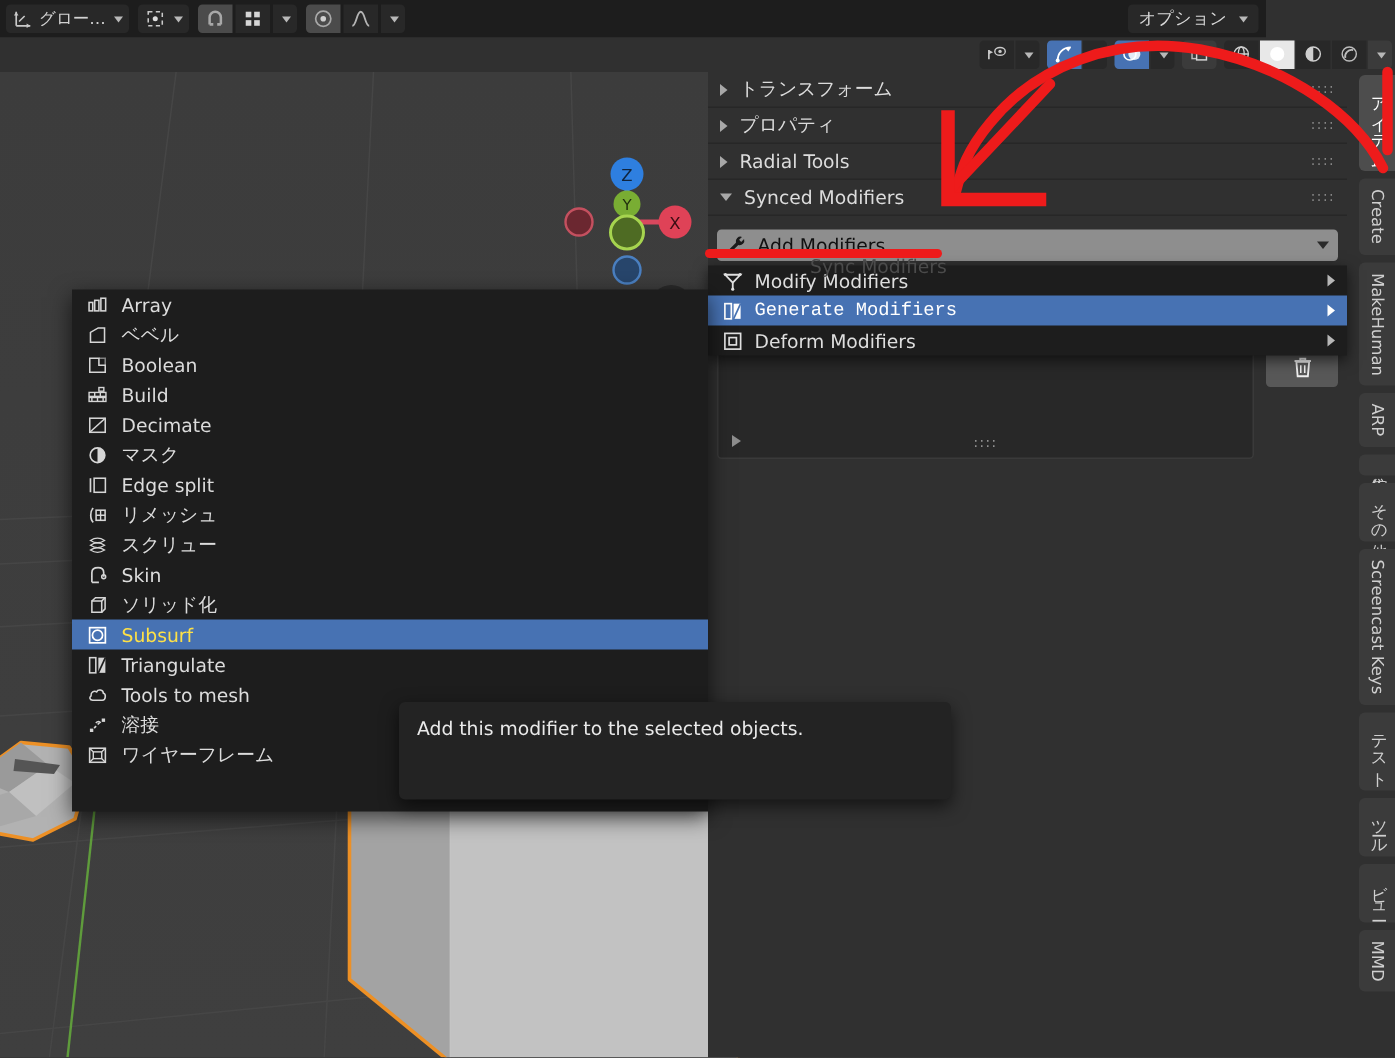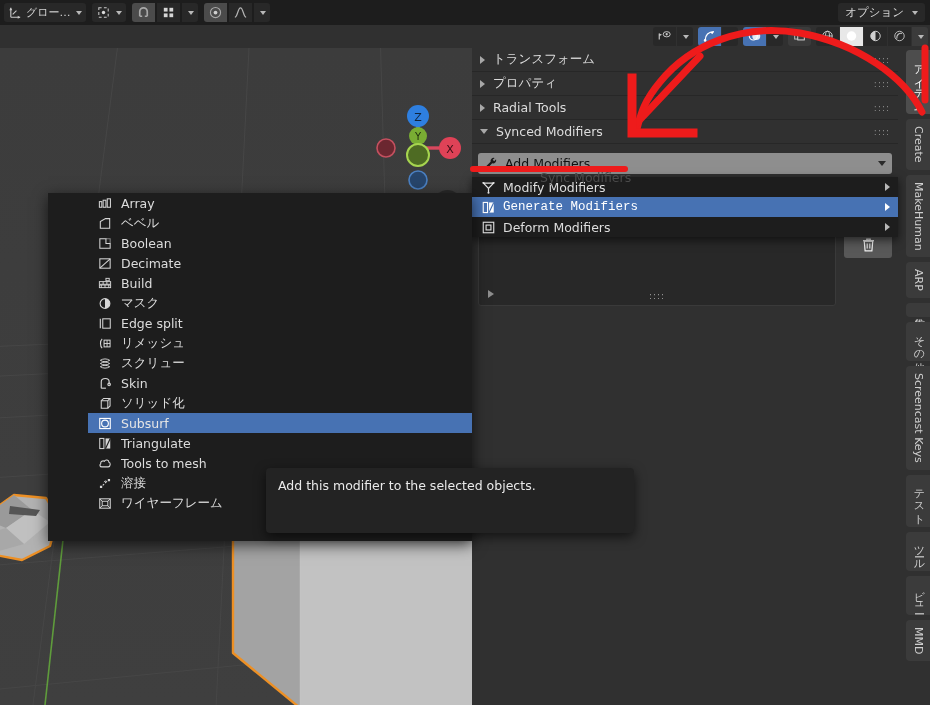--- a/index.html
+++ b/index.html
@@ -7,21 +7,21 @@
   body {
     background:#303030;
     font-family:"DejaVu Sans","Liberation Sans",sans-serif;
     font-size:12px;
     color:#e5e5e5;
     position:relative;
   }
 
   
   #topbar{
-    position:absolute; left:0; top:0; width:930px; height:25px;
+    position:absolute; left:0; top:0; width:844px; height:25px;
     background:#1d1d1d;
     display:flex; align-items:center; gap:6px; padding:0 4px;
   }
   .tbtn{
     height:19px; background:#282828; border-radius:3px;
     display:flex; align-items:center; gap:3px; padding:0 4px;
     color:#d2d2d2; font-size:11px; cursor:default;
   }
   .tbtn.group{ padding:0; background:transparent; gap:2px; }
   .tbtn .seg{ height:19px; background:#282828; display:flex;align-items:center;padding:0 4px;}
@@ -122,27 +122,27 @@
   .catitem.sel{background:#4772b3;color:#ffffff;font-family:Liberation Mono, monospace;}
   .catitem .atri{margin-left:auto;width:0;height:0;
      border-top:4px solid transparent;border-bottom:4px solid transparent;border-left:5px solid #b7b7b7;}
   .catitem.sel .atri{border-left-color:#ffffff;}
   .catitem .ci{width:16px;height:16px;margin-right:7px;display:flex;align-items:center;justify-content:center;}
   #ghosttext{position:absolute;left:540px;top:170px;color:#4b4b4b;font-size:12.5px;z-index:41;}
 
   
   #flyout{
     position:absolute; left:48px; top:193px; width:424px; height:348px;
-    background:#1d1d1d; box-shadow:0 4px 14px rgba(0,0,0,.65); z-index:60;padding-left:40px;
+    background:#1d1d1d; box-shadow:0 4px 14px rgba(0,0,0,.65); z-index:60;
   }
   .fitem{
     height:20px; display:flex; align-items:center; padding:0 8px;
     color:#dcdcdc; font-size:12.5px;
   }
-  .fitem.sel{background:#4772b3;color:#e5e5e5;}
+  .fitem.sel{background:#4772b3;color:#fde047;}
   .fitem .fi{width:17px;height:16px;margin-right:8px;display:flex;align-items:center;justify-content:center;}
 
   
   #tooltip{
     position:absolute; left:266px; top:468px; width:368px; height:65px;
     background:#232323; border-radius:4px; box-shadow:0 4px 12px rgba(0,0,0,.6);
     padding:10px 12px; z-index:80;
   }
   #tooltip .t1{color:#e9e9e9;font-size:12.5px;}
   #tooltip .t2{color:#8c8c8c;font-size:11.5px;margin-top:9px;
@@ -569,42 +569,42 @@
         <path d="M2.5 3 H9 V8 H13.5 V13 H2.5 Z" fill="none" stroke="#d6d6d6" stroke-width="1.1"></path>
         <path d="M9 3 H13.5 V8" fill="none" stroke="#d6d6d6" stroke-width="1.1" opacity=".55"></path>
       </svg>
     </span>
     <span class="lbl">Boolean</span>
   </div>
 
   <div class="fitem">
     <span class="fi">
       <svg width="16" height="15" viewBox="0 0 16 16">
-        <rect x="2.5" y="3" width="11" height="10" fill="none" stroke="#d6d6d6" stroke-width="1.1"></rect>
-        <path d="M2.5 13 L13.5 3" stroke="#d6d6d6" stroke-width="1.1"></path>
-      </svg>
-    </span>
-    <span class="lbl">Decimate</span>
-  </div>
-
-  <div class="fitem">
-    <span class="fi">
-      <svg width="16" height="15" viewBox="0 0 16 16">
         <rect x="9" y="2.5" width="3.5" height="2.6" fill="none" stroke="#d6d6d6" stroke-width="1"></rect>
         <rect x="2" y="6" width="12" height="2.8" fill="none" stroke="#d6d6d6" stroke-width="1"></rect>
         <rect x="2" y="9.6" width="12" height="2.8" fill="none" stroke="#d6d6d6" stroke-width="1"></rect>
         <path d="M6 6 V8.8 M10 6 V8.8 M4 9.6 V12.4 M8 9.6 V12.4 M12 9.6 V12.4" stroke="#d6d6d6" stroke-width="1"></path>
       </svg>
     </span>
     <span class="lbl">Build</span>
   </div>
 
   <div class="fitem">
     <span class="fi">
       <svg width="16" height="15" viewBox="0 0 16 16">
+        <rect x="2.5" y="3" width="11" height="10" fill="none" stroke="#d6d6d6" stroke-width="1.1"></rect>
+        <path d="M2.5 13 L13.5 3" stroke="#d6d6d6" stroke-width="1.1"></path>
+      </svg>
+    </span>
+    <span class="lbl">Decimate</span>
+  </div>
+
+  <div class="fitem">
+    <span class="fi">
+      <svg width="16" height="15" viewBox="0 0 16 16">
         <circle cx="8" cy="8" r="5.2" fill="none" stroke="#d6d6d6" stroke-width="1.2"></circle>
         <path d="M8 2.8 A5.2 5.2 0 0 1 8 13.2 Z" fill="#d6d6d6"></path>
       </svg>
     </span>
     <span class="lbl">マスク</span>
   </div>
 
   <div class="fitem">
     <span class="fi">
       <svg width="16" height="15" viewBox="0 0 16 16">

